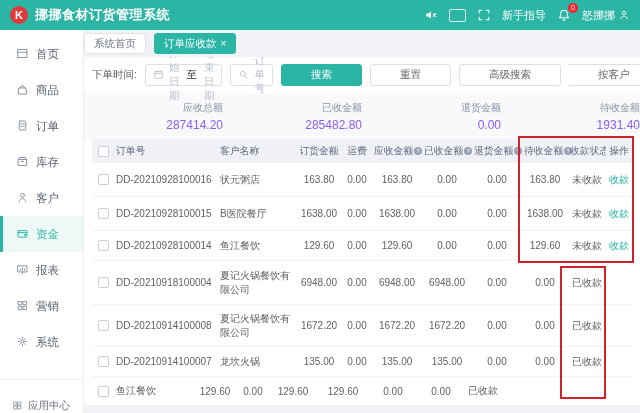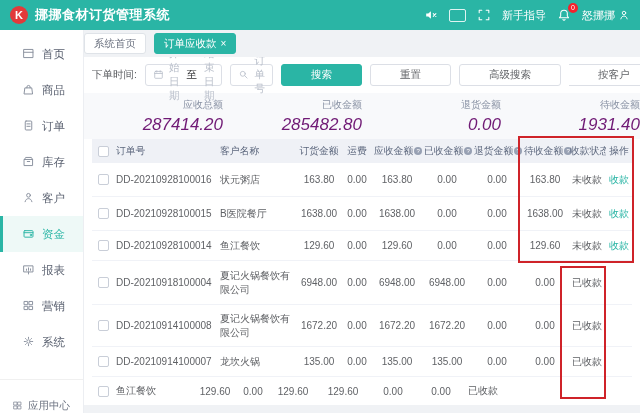--- a/index.html
+++ b/index.html
@@ -20,21 +20,21 @@
   .bell-wrap{position:relative;}
   .badge{position:absolute;top:-5px;right:-7px;background:#f5222d;color:#fff;font-size:7px;
     min-width:10px;height:10px;line-height:10px;border-radius:5px;text-align:center;padding:0 1px;}
   .user{display:flex;align-items:center;gap:3px;white-space:nowrap;}
   .user svg{width:12px;height:12px;}
 
   
   .sidebar{position:absolute;top:30px;left:0;width:84px;bottom:0;background:#fff;
     border-right:1px solid #eceef2;z-index:2;}
   .side-items{padding-top:6px;}
-  .side-item{height:36px;display:flex;align-items:center;gap:7px;padding-left:19px;
+  .side-item{height:36px;display:flex;align-items:center;gap:7px;padding-left:13px;
     color:#5a6170;font-size:11.5px;cursor:pointer;border-left:3px solid transparent;}
   .side-item svg{width:13px;height:13px;color:#8a919e;flex:0 0 auto;}
   .side-item.active{color:var(--teal);background:#eef9f7;border-left-color:var(--teal);}
   .side-item.active svg{color:var(--teal);}
   .side-footer{position:absolute;bottom:0;left:0;right:0;height:34px;border-top:1px solid #f0f0f0;
     display:flex;align-items:flex-end;gap:5px;padding-left:12px;font-size:10.5px;color:#6b7280;cursor:pointer;}
   .side-footer svg{width:11px;height:11px;color:#8a919e;}
 
   
   .main{position:absolute;left:84px;top:30px;right:0;bottom:0;}
@@ -61,21 +61,21 @@
   .btn.primary{background:var(--teal);border-color:var(--teal);color:#fff;}
   .toggle{margin-left:auto;display:flex;}
   .toggle .btn{border-radius:0;}
   .toggle .btn:first-child{border-radius:3px 0 0 3px;}
   .toggle .btn:last-child{border-radius:0 3px 3px 0;border-left:none;}
 
   
   .stats{height:46px;background:#f8f9fb;display:flex;align-items:center;}
   .stat{flex:1;text-align:right;}
   .s-label{font-size:10px;color:#8a93a5;margin-bottom:3px;}
-  .s-value{font-size:17px;color:#701a75;font-style:italic;}
+  .s-value{font-size:12px;color:#8b5cf6;}
 
   
   .table{padding:0 8px;font-size:10px;color:#606266;}
   .thead{display:flex;align-items:center;height:24px;background:#eff1f6;
     font-size:9.8px;color:#5c677d;white-space:nowrap;}
   .cell{padding:0 2px;overflow:hidden;}
   .col-cb{width:22px;display:flex;justify-content:center;overflow:visible;}
   .col-order{width:104px;}
   .col-cust{width:78px;}
   .col-amt{width:46px;text-align:center;}

